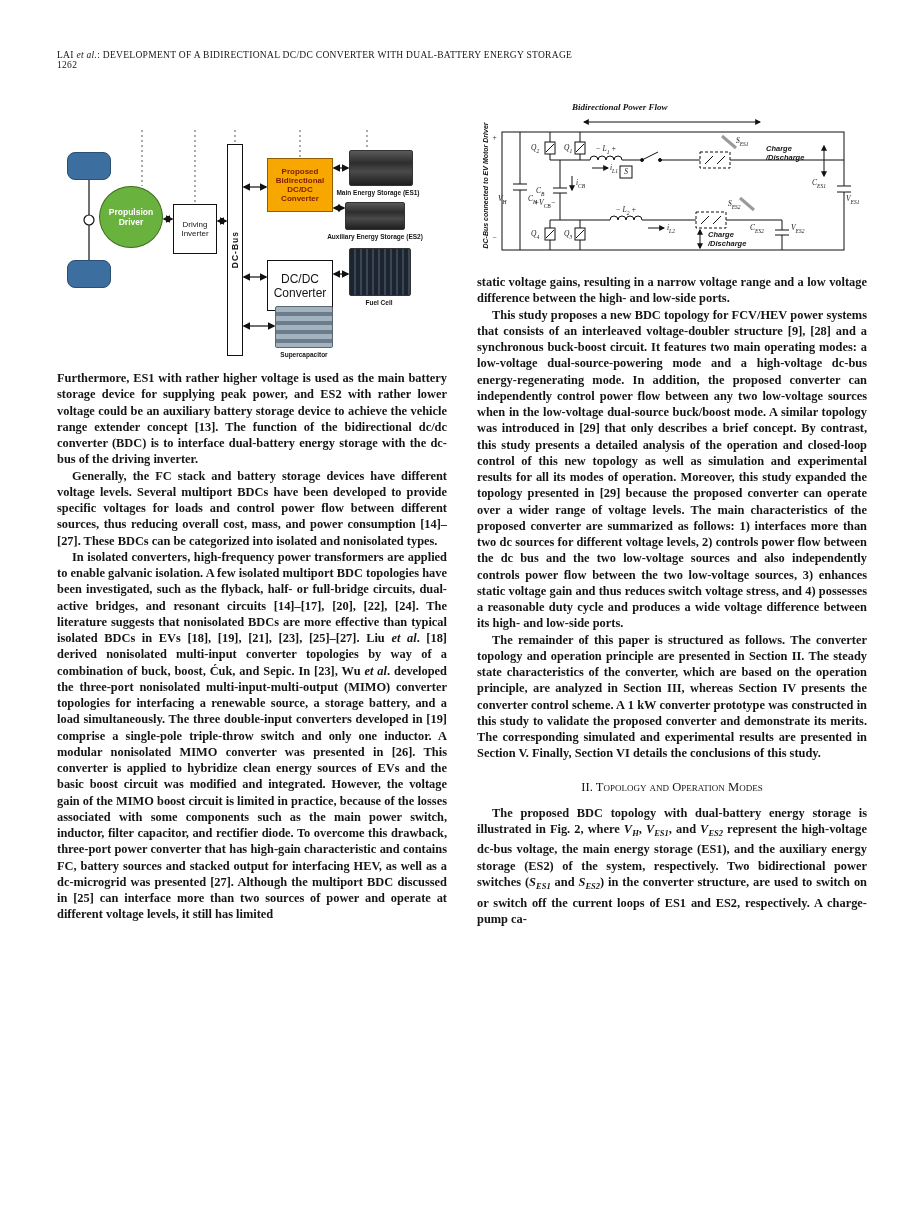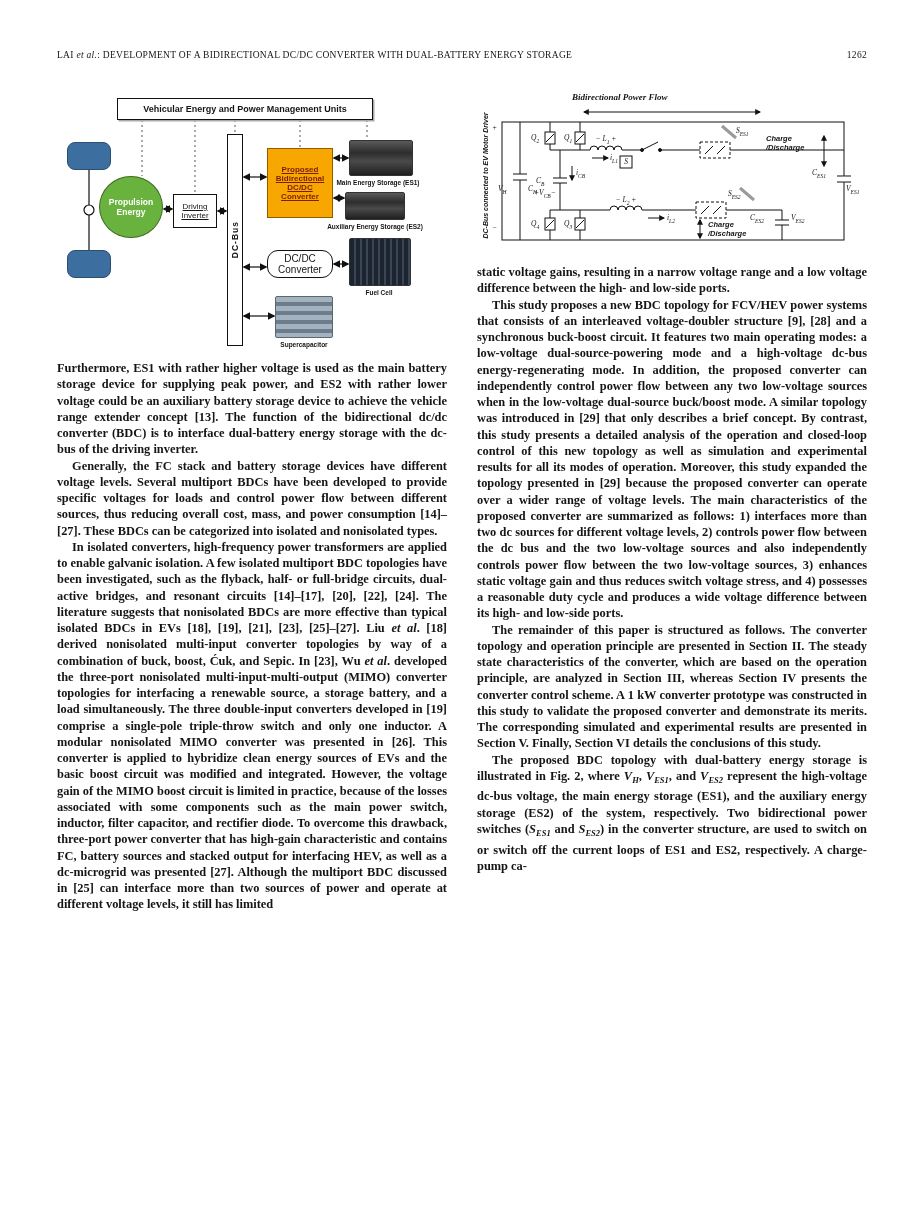--- a/index.html
+++ b/index.html
@@ -3,21 +3,21 @@
 <meta charset="utf-8">
 <style>
   * { margin:0; padding:0; box-sizing:border-box; }
   html,body { background:#ffffff; }
   body { width:924px; height:1232px; overflow:hidden; position:relative;
          font-family:"Liberation Serif", serif; color:#151515; }
   .page { padding:50px 57px 0 57px; }
 
   
   .runhead { display:flex; justify-content:space-between; align-items:baseline;
-             font-size:9.5px; letter-spacing:.3px; }
+             font-size:9.5px; letter-spacing:.3px;flex-direction:column; }
   .runhead .it { font-style:italic; }
 
   
   .cols { display:flex; gap:30px; margin-top:32px; }
   .col { width:390px; }
 
   p.body { font-size:12.4px; line-height:16.25px; text-align:justify; text-indent:15px;font-weight:bold; }
   p.noindent { text-indent:0; }
   p.body i { font-style:italic; }
   p.body sub { font-size:8.5px; }
@@ -29,28 +29,28 @@
               font-variant:small-caps; margin:18px 0 10px 0; }
 
   
   .fig1 { position:relative; width:390px; height:268px; }
   .fig1 svg { position:absolute; left:0; top:0; }
   .blk { position:absolute; border:1px solid #111; background:#fff;
          display:flex; align-items:center; justify-content:center; text-align:center;
          font-family:"Liberation Sans", sans-serif; }
   .vepmu { left:60px; top:6px; width:256px; height:22px; font-weight:bold; font-size:9px;
            box-shadow:1.5px 1.5px 0 #aaa; }
-  .dinv  { left:116px; top:102px; width:44px; height:34px; font-size:8px; padding:2px;text-decoration:underline; }
+  .dinv  { left:116px; top:102px; width:44px; height:50px; font-size:8px; padding:2px; }
   .dcbus { position:absolute; left:170px; top:42px; width:16px; height:212px;
            border:1px solid #111; background:#fff; display:flex; align-items:center; justify-content:center; }
   .dcbus .vert { writing-mode:vertical-rl; transform:rotate(180deg);
                  font:bold 8.5px "Liberation Sans", sans-serif; letter-spacing:1px; }
-  .bdc   { left:210px; top:56px; width:66px; height:70px; background:#f7a700;
-           border:1px solid #8f5e00; color:#7b1e04; font-weight:bold; font-size:8px; padding:16px;text-decoration:underline; }
-  .dcdc  { left:210px; top:158px; width:66px; height:28px; font-size:10px; padding:2px;border-radius:11px; }
+  .bdc   { left:210px; top:56px; width:66px; height:54px; background:#f7a700;
+           border:1px solid #8f5e00; color:#7b1e04; font-weight:bold; font-size:8px; padding:16px; }
+  .dcdc  { left:210px; top:158px; width:66px; height:51px; font-size:12px; padding:2px; }
   .wheel { position:absolute; width:44px; height:28px; background:#3c6e9f;
            border:1px solid #2a4f73; border-radius:8px; }
   .w1 { left:10px; top:50px; } .w2 { left:10px; top:158px; }
   .motor { position:absolute; left:42px; top:84px; width:64px; height:62px; border-radius:50%;
            background:#6ab23e; border:1px solid #3d6a22; color:#fff;
            font:bold 8.5px "Liberation Sans", sans-serif; display:flex; align-items:center;
            justify-content:center; text-align:center; padding:6px; }
   .photo { position:absolute; border:1px solid #333; border-radius:2px; }
   .photo-es { background:linear-gradient(180deg,#5a5a5a 0%,#2d2d2d 35%,#4a4a4a 60%,#1f1f1f 100%); }
   .p-es1 { left:292px; top:48px; width:64px; height:36px; }
@@ -110,24 +110,23 @@
             <line x1="161" y1="119" x2="169" y2="119" marker-start="url(#ah1)" marker-end="url(#ah1)"></line>
             <line x1="187" y1="85" x2="209" y2="85" marker-start="url(#ah1)" marker-end="url(#ah1)"></line>
             <line x1="277" y1="66" x2="291" y2="66" marker-start="url(#ah1)" marker-end="url(#ah1)"></line>
             <line x1="277" y1="106" x2="287" y2="106" marker-start="url(#ah1)" marker-end="url(#ah1)"></line>
             <line x1="187" y1="175" x2="209" y2="175" marker-start="url(#ah1)" marker-end="url(#ah1)"></line>
             <line x1="277" y1="172" x2="291" y2="172" marker-start="url(#ah1)" marker-end="url(#ah1)"></line>
             <line x1="187" y1="224" x2="217" y2="224" marker-start="url(#ah1)" marker-end="url(#ah1)"></line>
           </g>
         </svg>
 
-        <div class="blk vepmu">Vehicular Energy and Power Management Units</div>
         <div class="wheel w1"></div>
         <div class="wheel w2"></div>
-        <div class="motor">Propulsion Energy</div>
+        <div class="motor">Propulsion Driver</div>
         <div class="blk dinv">Driving Inverter</div>
         <div class="dcbus">
             <span class="vert">DC-Bus</span>
           </div>
         <div class="blk bdc">Proposed Bidirectional DC/DC Converter</div>
         <div class="photo photo-es p-es1"></div>
         <div class="plabel" style="left:261px;top:87px;width:120px;">Main Energy Storage (ES1)</div>
         <div class="photo photo-es p-es2"></div>
         <div class="plabel" style="left:258px;top:131px;width:120px;">Auxiliary Energy Storage (ES2)</div>
         <div class="blk dcdc">DC/DC Converter</div>
@@ -257,16 +256,17 @@
         <div class="clbl" style="left:256px;top:97px;">S<sub>ES2</sub></div>
         <div class="bi" style="left:236px;top:128px;width:54px;">Charge<br>/Discharge</div>
         <div class="clbl" style="left:278px;top:121px;">C<sub>ES2</sub></div>
         <div class="clbl" style="left:319px;top:121px;">V<sub>ES2</sub></div>
       </div>
 
 
       <p class="body noindent">static voltage gains, resulting in a narrow voltage range and a low voltage difference between the high- and low-side ports.</p>
       <p class="body">This study proposes a new BDC topology for FCV/HEV power systems that consists of an interleaved voltage-doubler structure [9], [28] and a synchronous buck-boost circuit. It features two main operating modes: a low-voltage dual-source-powering mode and a high-voltage dc-bus energy-regenerating mode. In addition, the proposed converter can independently control power flow between any two low-voltage sources when in the low-voltage dual-source buck/boost mode. A similar topology was introduced in [29] that only describes a brief concept. By contrast, this study presents a detailed analysis of the operation and closed-loop control of this new topology as well as simulation and experimental results for all its modes of operation. Moreover, this study expanded the topology presented in [29] because the proposed converter can operate over a wider range of voltage levels. The main characteristics of the proposed converter are summarized as follows: 1) interfaces more than two dc sources for different voltage levels, 2) controls power flow between the dc bus and the two low-voltage sources and also independently controls power flow between the two low-voltage sources, 3) enhances static voltage gain and thus reduces switch voltage stress, and 4) possesses a reasonable duty cycle and produces a wide voltage difference between its high- and low-side ports.</p>
       <p class="body">The remainder of this paper is structured as follows. The converter topology and operation principle are presented in Section II. The steady state characteristics of the converter, which are based on the operation principle, are analyzed in Section III, whereas Section IV presents the converter control scheme. A 1 kW converter prototype was constructed in this study to validate the proposed converter and demonstrate its merits. The corresponding simulated and experimental results are presented in Section V. Finally, Section VI details the conclusions of this study.</p>
+      <h3 class="sec-head">II. Topology and Operation Modes</h3>
       <p class="body">The proposed BDC topology with dual-battery energy storage is illustrated in Fig. 2, where <i>V<sub>H</sub></i>, <i>V<sub>ES1</sub></i>, and <i>V<sub>ES2</sub></i> represent the high-voltage dc-bus voltage, the main energy storage (ES1), and the auxiliary energy storage (ES2) of the system, respectively. Two bidirectional power switches (<i>S<sub>ES1</sub></i> and <i>S<sub>ES2</sub></i>) in the converter structure, are used to switch on or switch off the current loops of ES1 and ES2, respectively. A charge-pump ca-</p>
     </div>
   </div>
 </div>
 
 </body></html>

